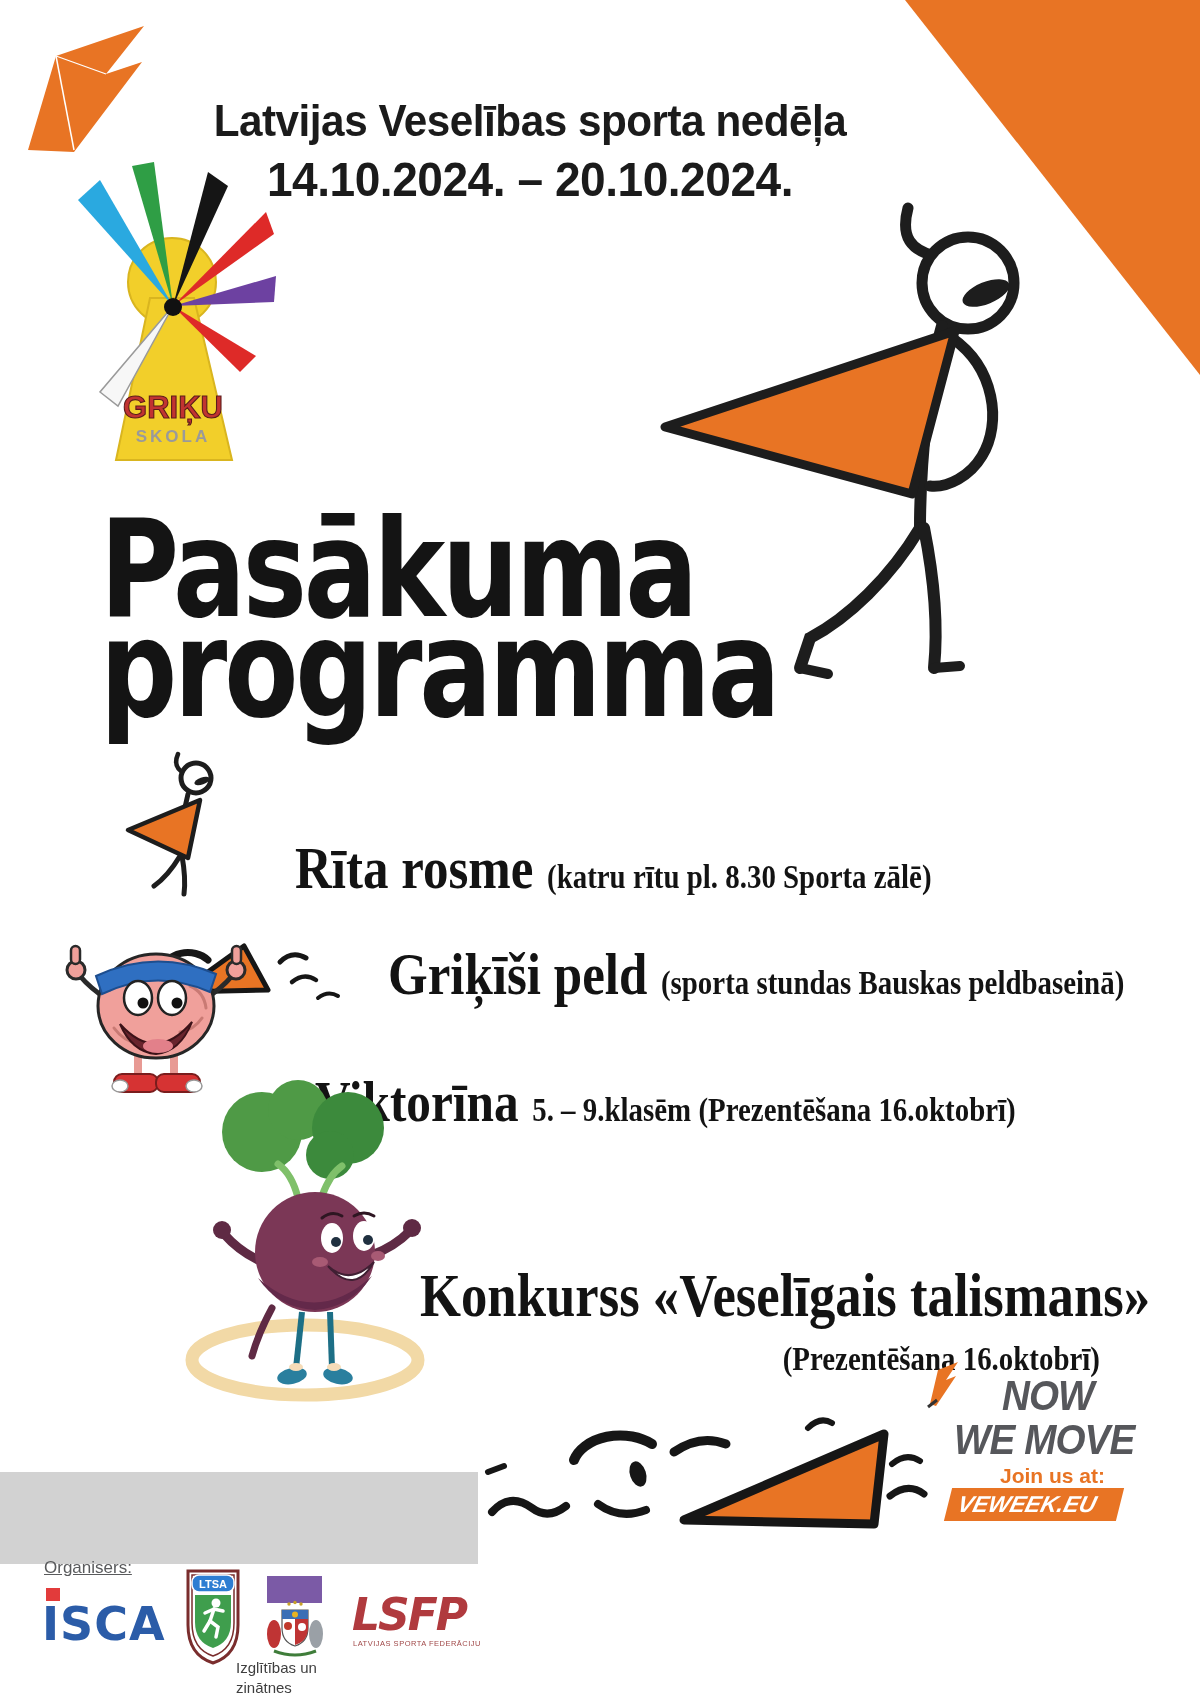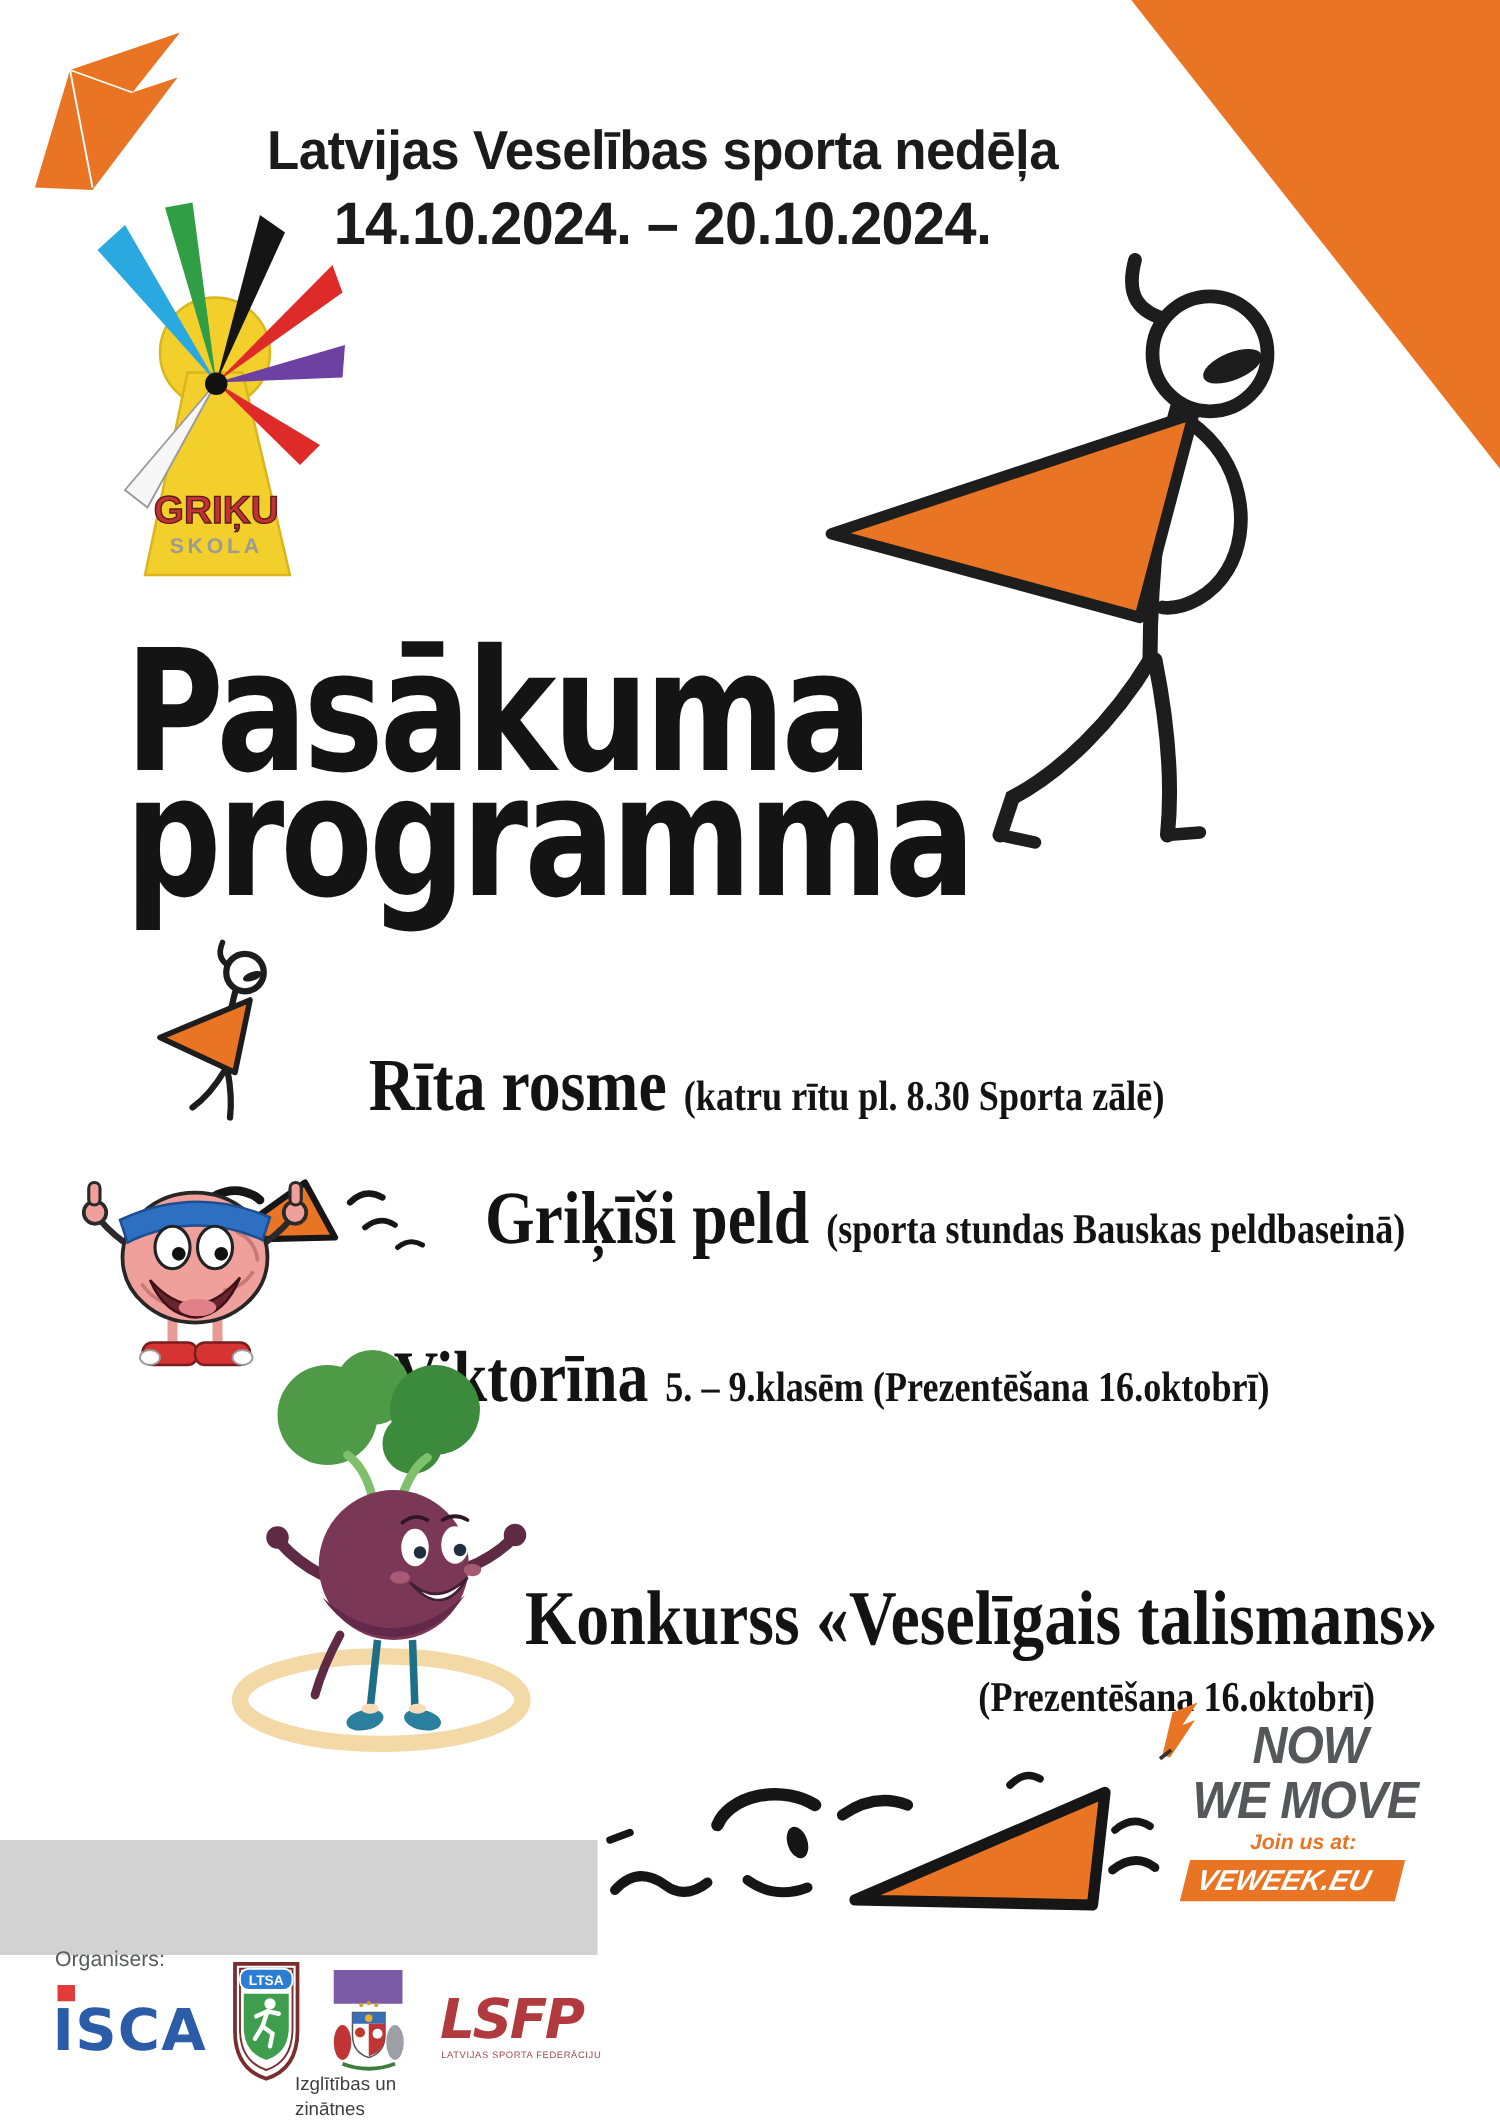--- a/index.html
+++ b/index.html
@@ -206,26 +206,26 @@
     <ellipse cx="160" cy="62" rx="8" ry="13" fill="#161616" transform="rotate(-18 160 62)"></ellipse>
     <polygon points="206,108 406,22 396,112" fill="#e87424" stroke="#161616" stroke-width="9" stroke-linejoin="round"></polygon>
   </svg>
 
   <svg class="abs" style="left:928px;top:1360px;" width="34" height="48" viewBox="0 0 34 48">
     <polygon points="2,44 10,10 30,2 18,20 28,16 8,46" fill="#e87424"></polygon>
     <path d="M0,47 l9,-7" stroke="#333" stroke-width="3" fill="none"></path>
   </svg>
   <div class="abs nwm" style="left:1002px;top:1372px;font-size:42px;">NOW</div>
   <div class="abs nwm" style="left:954px;top:1416px;font-size:42px;">WE MOVE</div>
-  <div class="abs" style="left:1000px;top:1464px;font-size:17px;font-style:italic;font-weight:700;color:#e87424;">Join us at:</div>
+  <div class="abs" style="left:1000px;top:1464px;font-size:21px;font-weight:700;color:#e87424;">Join us at:</div>
   <div class="abs urlbox">
     <span>VEWEEK.EU</span>
   </div>
 
-  <div class="abs" style="left:44px;top:1558px;font-size:17px;color:#595a5c;">Organisers:</div>
+  <div class="abs" style="left:44px;top:1558px;font-size:17px;color:#595a5c;text-decoration:underline;">Organisers:</div>
 
   <svg class="abs" style="left:40px;top:1582px;" width="150" height="64" viewBox="0 0 150 64">
     <rect x="6" y="6" width="14" height="13" fill="#e23b3b"></rect>
     <text x="2" y="58" font-family="DejaVu Sans, sans-serif" font-weight="bold" font-size="46" fill="#2b5ca8" letter-spacing="1">ISCA</text>
   </svg>
 
   <svg class="abs" style="left:184px;top:1567px;" width="58" height="100" viewBox="0 0 58 100">
     <path d="M4,4 h50 v54 q0,30 -25,38 q-25,-8 -25,-38 Z" fill="#fff" stroke="#7a2d2d" stroke-width="3"></path>
     <path d="M8,8 h42 v48 q0,26 -21,33 q-21,-7 -21,-33 Z" fill="none" stroke="#7a2d2d" stroke-width="1.5"></path>
     <rect x="8" y="8" width="42" height="17" rx="7" fill="#2d7dd2" stroke="#fff" stroke-width="1.5"></rect>

